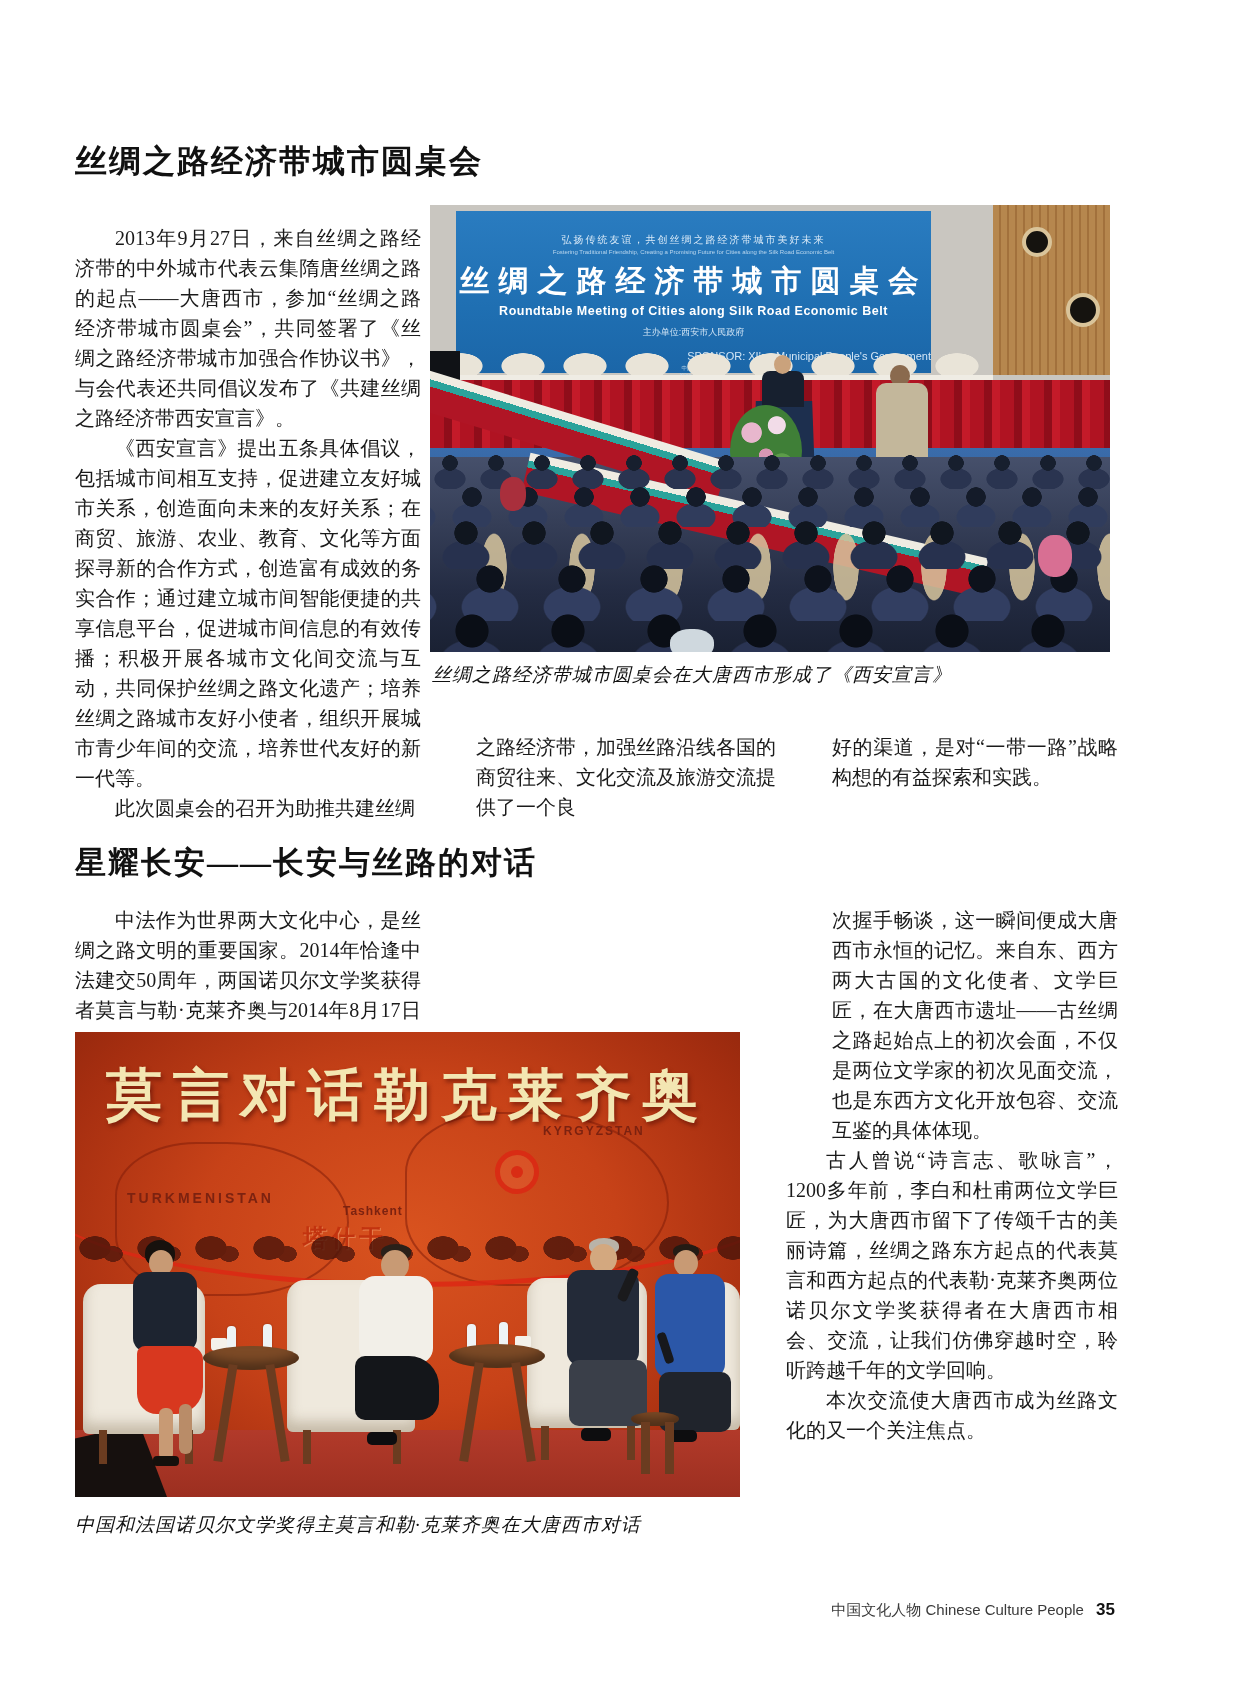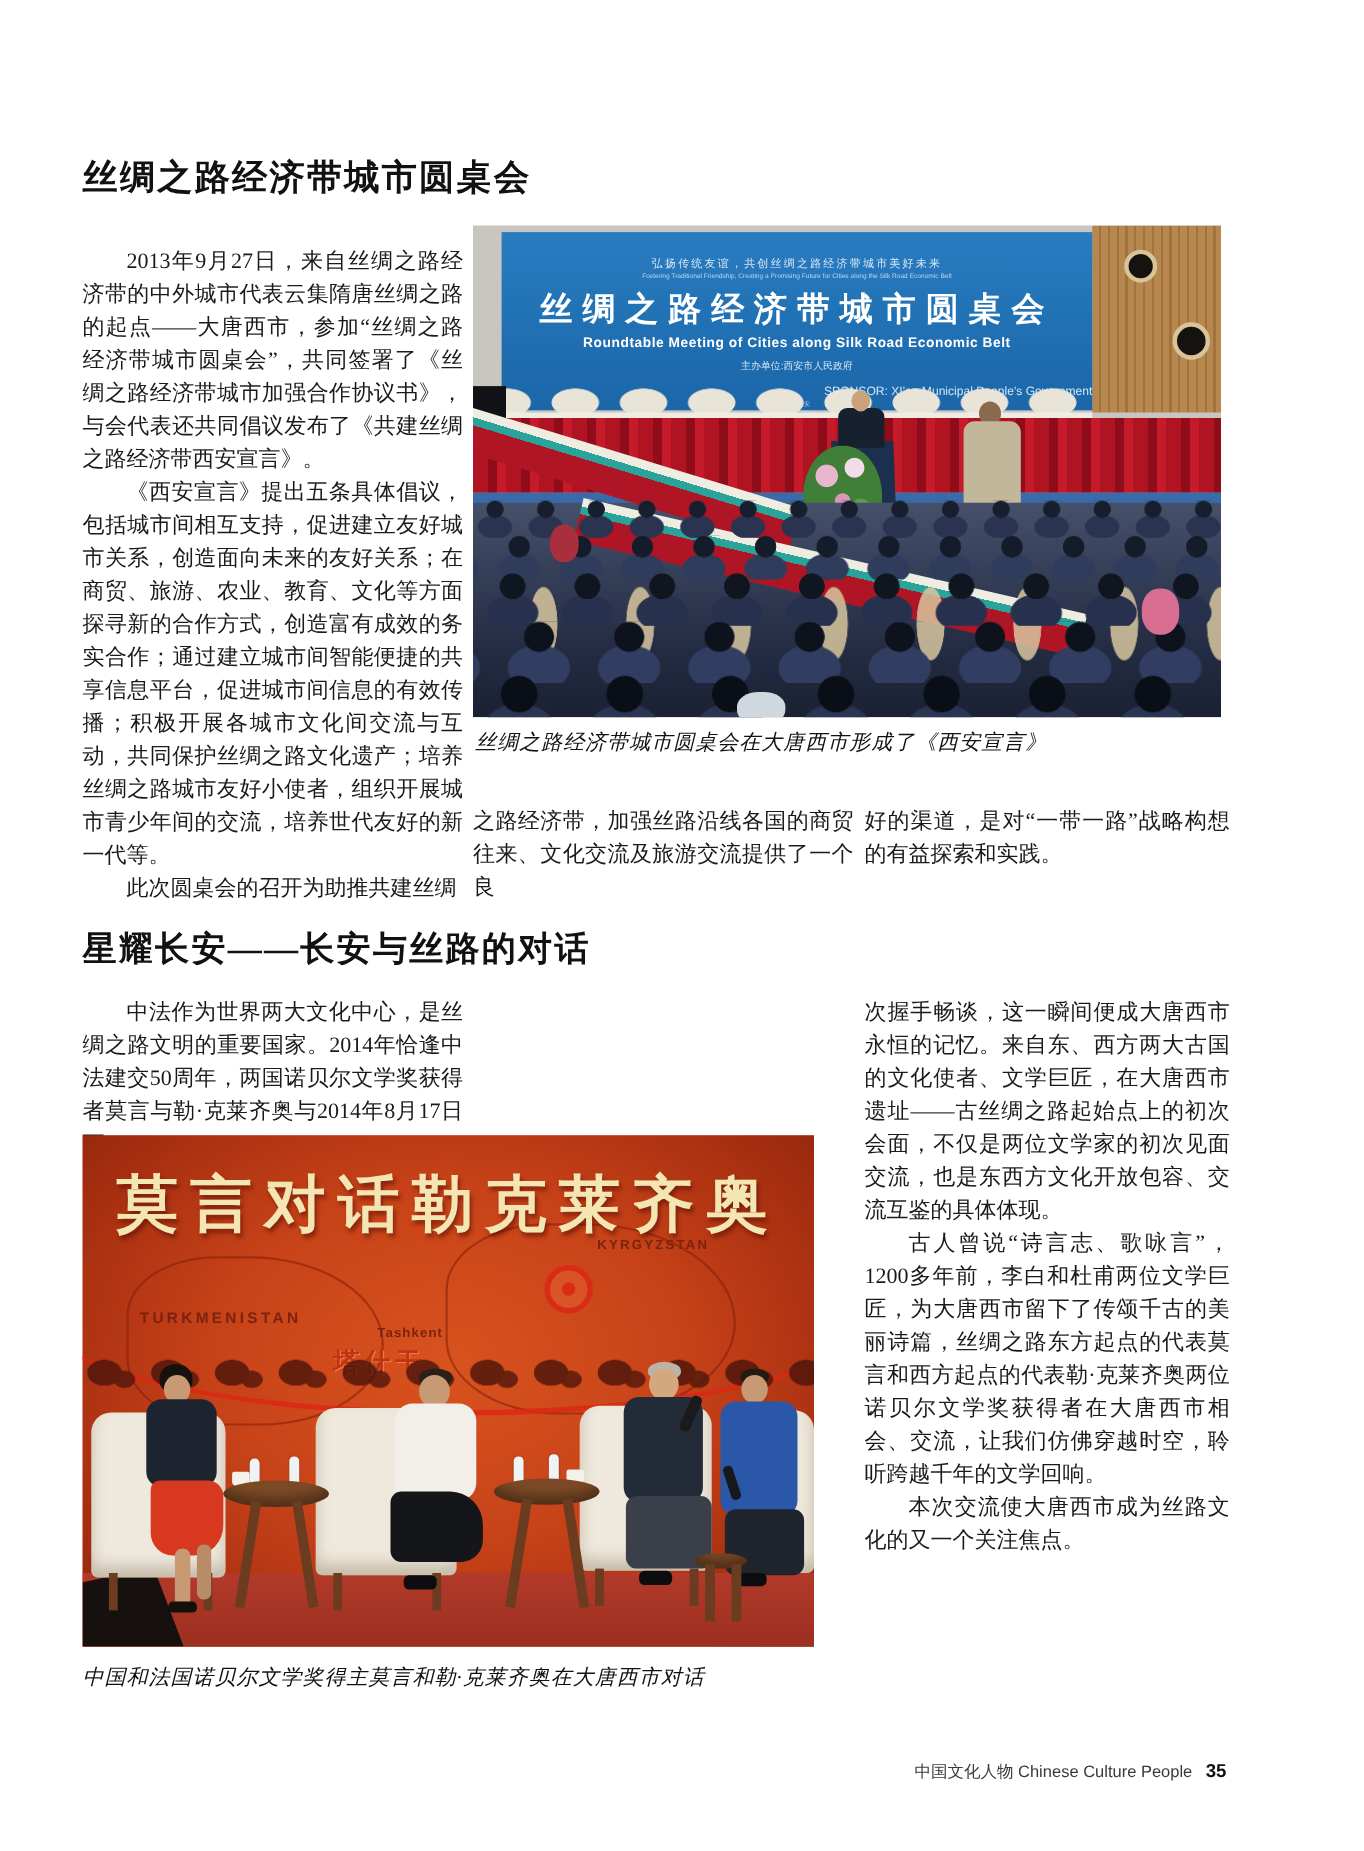--- a/index.html
+++ b/index.html
@@ -2,31 +2,31 @@
 <html><head>
 <meta charset="utf-8">
 <style>
   html,body{margin:0;padding:0;background:#888;}
   #page{position:relative;width:1240px;height:1683px;background:#ffffff;margin:0 auto;overflow:hidden;
         font-family:"Liberation Serif","DejaVu Serif",serif;color:#1a1a1a;}
   
   .sec-title{position:absolute;font-size:32px;font-weight:700;letter-spacing:2px;color:#111;white-space:nowrap;}
   .col{position:absolute;width:346px;font-size:20px;line-height:30px;text-align:justify;}
   .col p{margin:0;text-indent:2em;}
-  .col p.noindent{text-indent:0;}
+  .col p.noindent{text-indent:0;margin-left:46px;}
   .caption{position:absolute;font-size:19px;font-style:italic;color:#111;letter-spacing:1px;white-space:nowrap;}
   #footer{position:absolute;left:75px;top:1600px;width:1040px;text-align:right;
           font-family:"Liberation Sans","DejaVu Sans",sans-serif;font-size:15px;color:#3a3a3a;}
   #footer .pg{font-weight:700;font-size:17px;color:#111;margin-left:8px;}
   
   #photo1{position:absolute;left:430px;top:205px;width:680px;height:447px;overflow:hidden;background:#c9c6c0;}
   #p1-wood{position:absolute;left:563px;top:0;width:117px;height:170px;
      background:repeating-linear-gradient(90deg,#b6874e 0 6px,#a2713c 6px 8px);}
   .spk{position:absolute;border-radius:50%;background:#15130f;border:4px solid #d9c49a;}
-  #p1-banner{position:absolute;left:26px;top:6px;width:537px;height:162px;text-align:center;
+  #p1-banner{position:absolute;left:26px;top:6px;width:475px;height:162px;text-align:center;
      background:linear-gradient(180deg,#2a7cc0 0%,#1f6fb2 60%,#1b66a8 100%);color:#fff;
      font-family:"Liberation Sans","DejaVu Sans",sans-serif;}
   #p1-slogan{margin-top:22px;font-size:10px;color:#d9eaf8;letter-spacing:2px;}
   #p1-slogan-en{font-size:6px;color:#b9d6ee;margin-top:2px;}
   #p1-title{font-size:30px;font-weight:700;letter-spacing:9px;margin-top:6px;white-space:nowrap;}
   #p1-title-en{font-size:12.5px;font-weight:700;letter-spacing:.5px;margin-top:2px;}
   #p1-sponsor{font-size:9px;color:#d3e6f6;margin-top:8px;}
   #p1-sponsor-en{font-size:11px;color:#d3e6f6;margin-top:11px;text-align:right;}
   #p1-loc{font-size:5.5px;color:#bcd8ee;margin-top:3px;line-height:7px;}
   #p1-chairs{position:absolute;left:0;top:148px;width:563px;height:26px;

